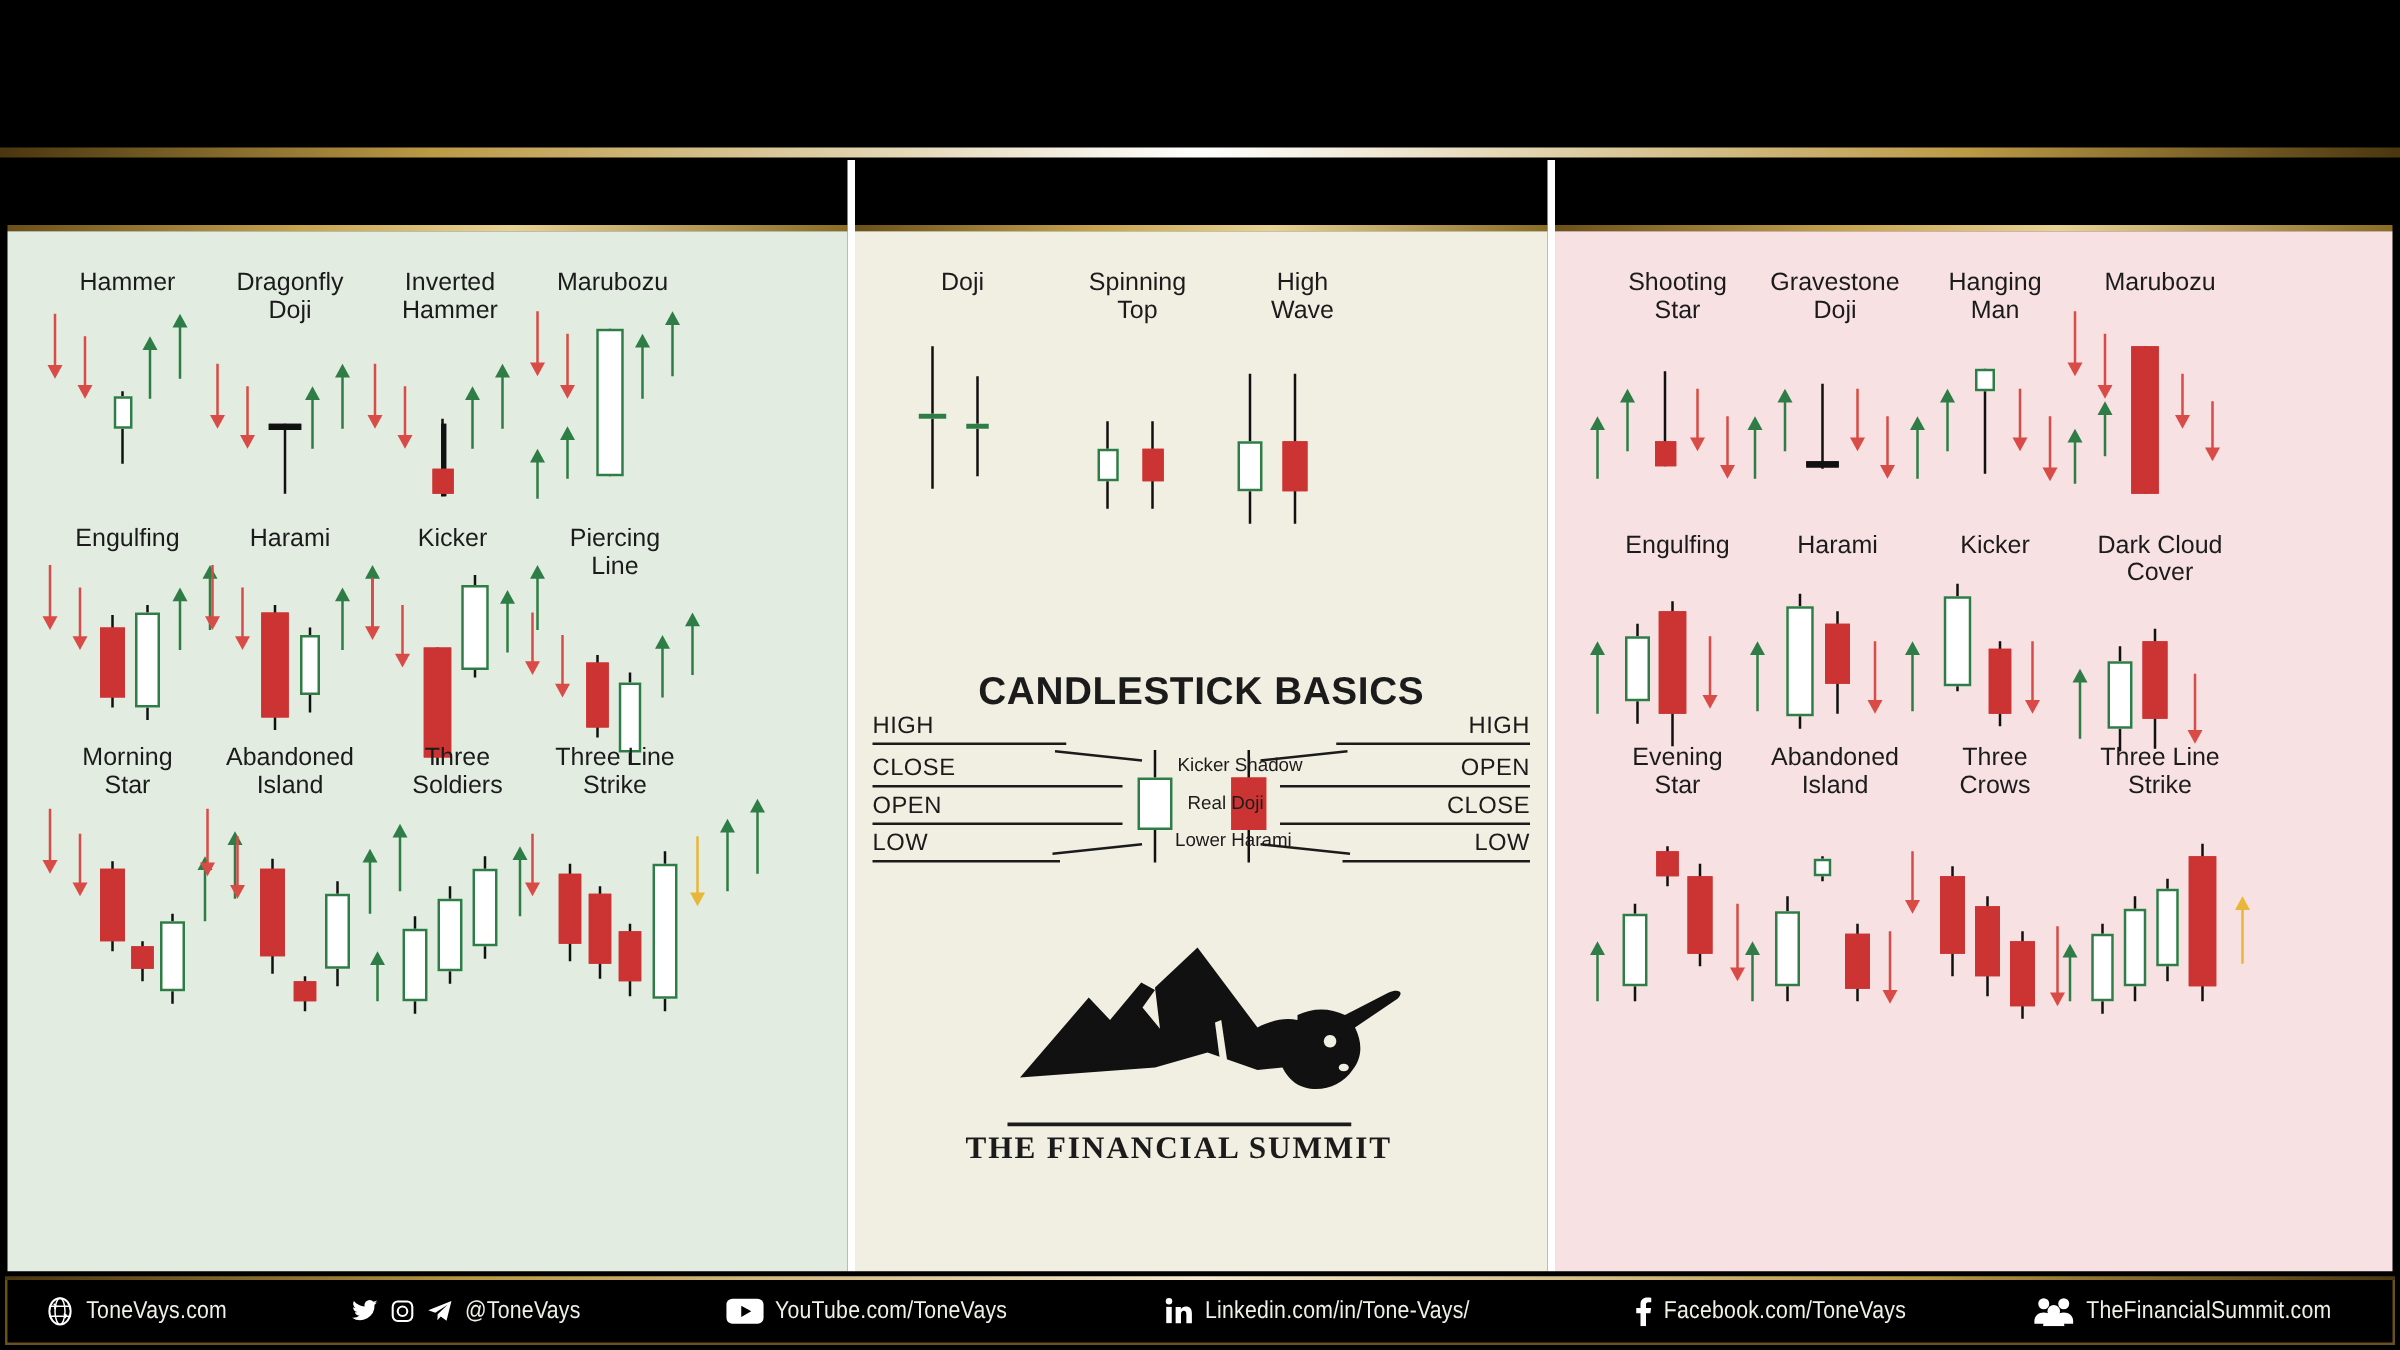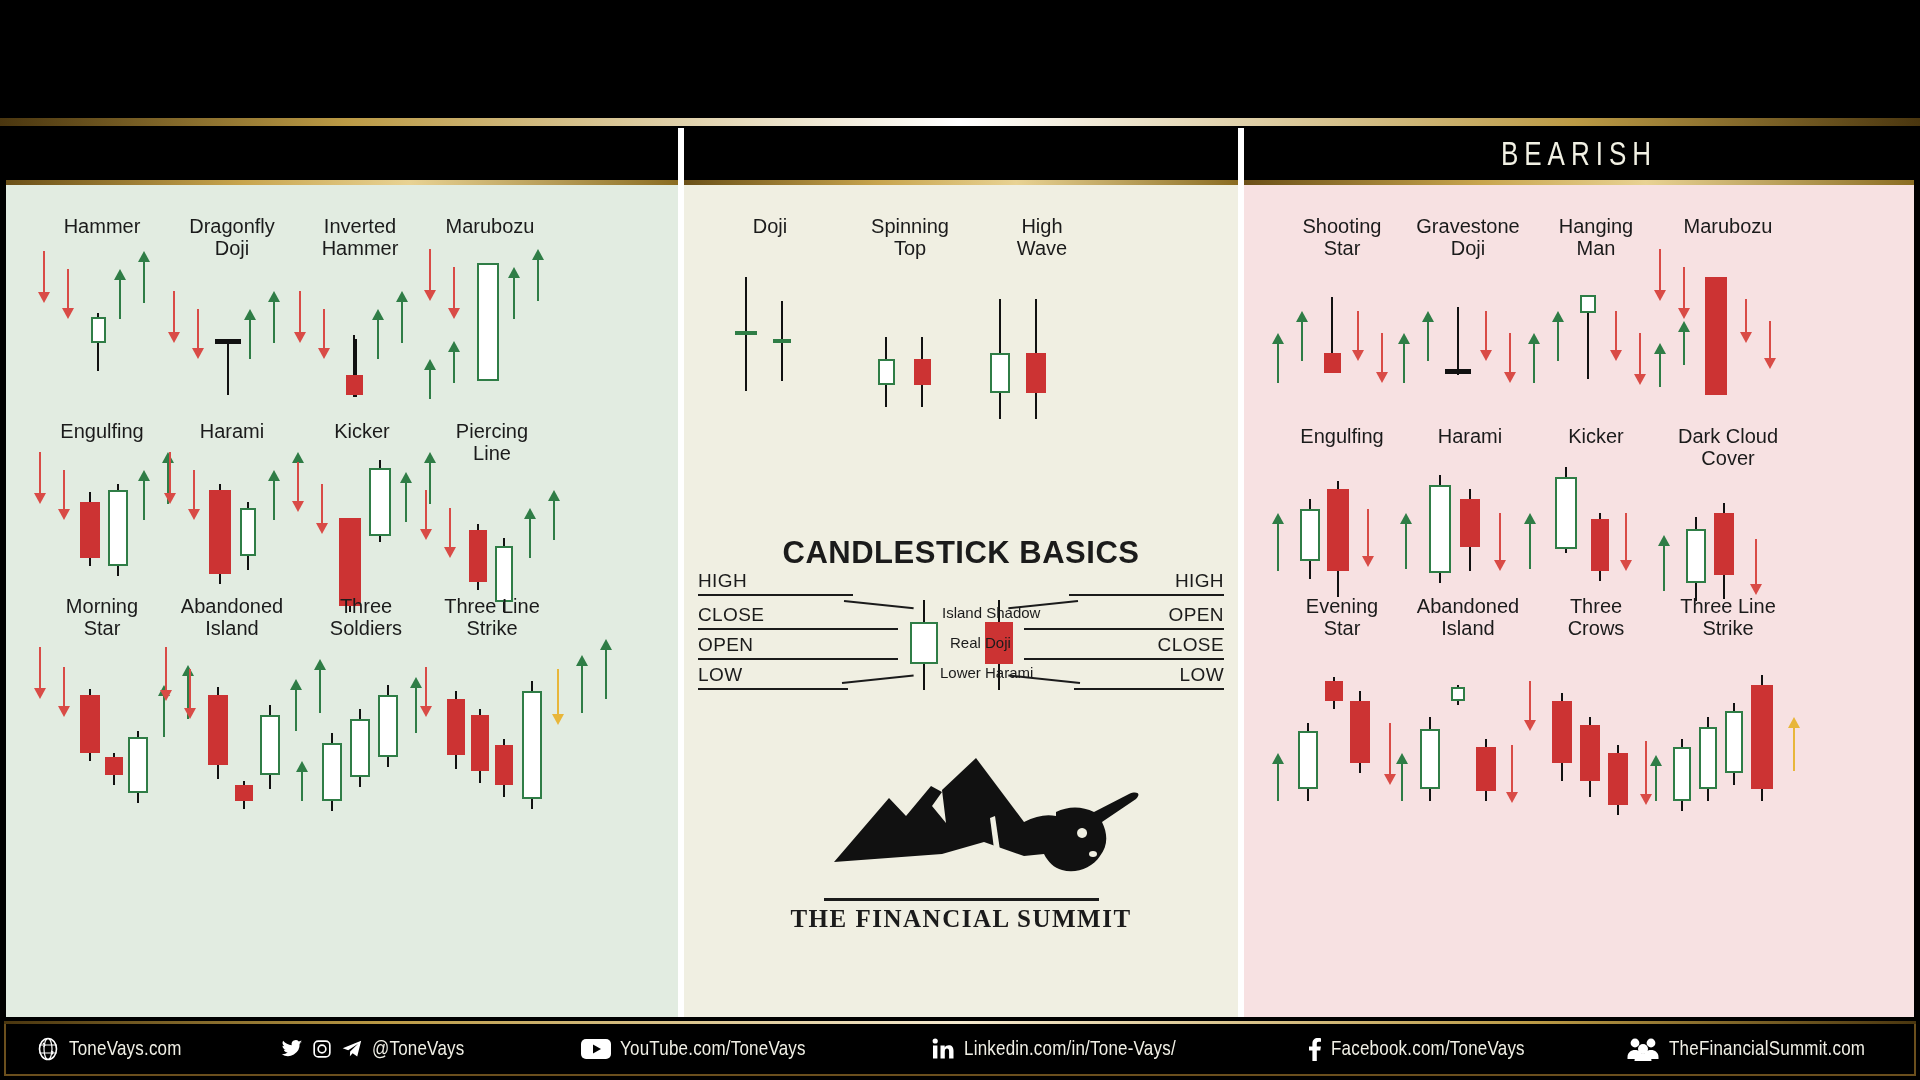--- a/index.html
+++ b/index.html
@@ -79,21 +79,21 @@
   .basics-title {
     position:absolute; left:684px; top:535px; width:554px; text-align:center;
     font-size:31px; font-weight:bold; color:#1b1b1b; letter-spacing:0.5px;
   }
   .basics { position:absolute; left:684px; top:570px; width:554px; height:145px; }
   .blabel { position:absolute; font-size:19px; color:#1b1b1b; letter-spacing:0.4px; }
   .bline { position:absolute; height:2px; background:#1b1b1b; }
   .bname { position:absolute; font-size:15px; color:#1b1b1b; }
 
   
-  .logo { position:absolute; left:684px; top:750px; width:482px; height:200px; }
+  .logo { position:absolute; left:666px; top:750px; width:482px; height:200px; }
   .logo-rule { position:absolute; left:140px; top:148px; width:275px; height:3px; background:#1b1b1b; }
   .logo-text { position:absolute; left:0; top:155px; width:554px; text-align:center;
     font-family:"Liberation Serif", serif; font-size:25px; font-weight:bold;
     letter-spacing:1.5px; color:#1b1b1b; }
 
   
   .footer {
     position:absolute; left:4px; top:1022px; width:1912px; height:54px;
     background:#000; border:2px solid #6b4f1d;
     display:flex; align-items:center;
@@ -110,23 +110,20 @@
 <body>
 
 <div id="page">
 
   <div class="gold-sep"></div>
 
   <div class="gold-under" style="left:6px;width:672px;"></div>
 
   <div class="gold-under" style="left:684px;width:554px;"></div>
 
-  <div class="col-head" style="left:1244px;width:670px;">
-    <span>BEARISH</span>
-  </div>
   <div class="gold-under" style="left:1244px;width:670px;"></div>
 
   <div class="panel bull"></div>
   <div class="panel indec"></div>
   <div class="panel bear"></div>
   <div class="vdiv" style="left:678px;"></div>
   <div class="vdiv" style="left:1238px;"></div>
 
   <div id="cells">
       <div class="cell" style="left:22px;top:215px;width:160px;height:185px">
@@ -726,21 +723,21 @@
       <div class="bline" style="right:14px;top:24px;width:155px"></div>
       <div class="bline" style="right:160px;top:30px;width:70px;transform:rotate(-6deg);transform-origin:right center"></div>
       <div class="bline" style="right:14px;top:58px;width:200px"></div>
       <div class="bline" style="right:14px;top:88px;width:200px"></div>
       <div class="bline" style="right:14px;top:118px;width:150px"></div>
       <div class="bline" style="right:158px;top:112px;width:72px;transform:rotate(6deg);transform-origin:right center"></div>
       <div class="wick" style="left:239px;top:30px;height:90px"></div>
       <div class="body up" style="left:226px;top:52px;width:28px;height:42px"></div>
       <div class="wick" style="left:314px;top:30px;height:90px"></div>
       <div class="body down" style="left:301px;top:52px;width:28px;height:42px"></div>
-      <div class="bname" style="left:258px;top:34px">Island Shadow</div>
+      <div class="bname" style="left:258px;top:34px">Kicker Shadow</div>
       <div class="bname" style="left:266px;top:64px">Real Doji</div>
       <div class="bname" style="left:256px;top:94px">Lower Harami</div>
     </div>
 
   <div class="logo">
     <svg width="554" height="150" viewBox="0 0 554 150">
       <path fill="#111" d="M150 112 L205 48 L222 66 L247 36 L258 42 L248 56 L262 73 L258 40 L292 8
         L340 72 C352 66 362 64 372 66 L372 62 C384 56 398 56 410 62
         L445 44 C452 41 458 43 452 49 L418 72 C424 84 424 96 416 106
         C408 118 392 124 378 120 C370 118 364 112 360 104 L340 106

